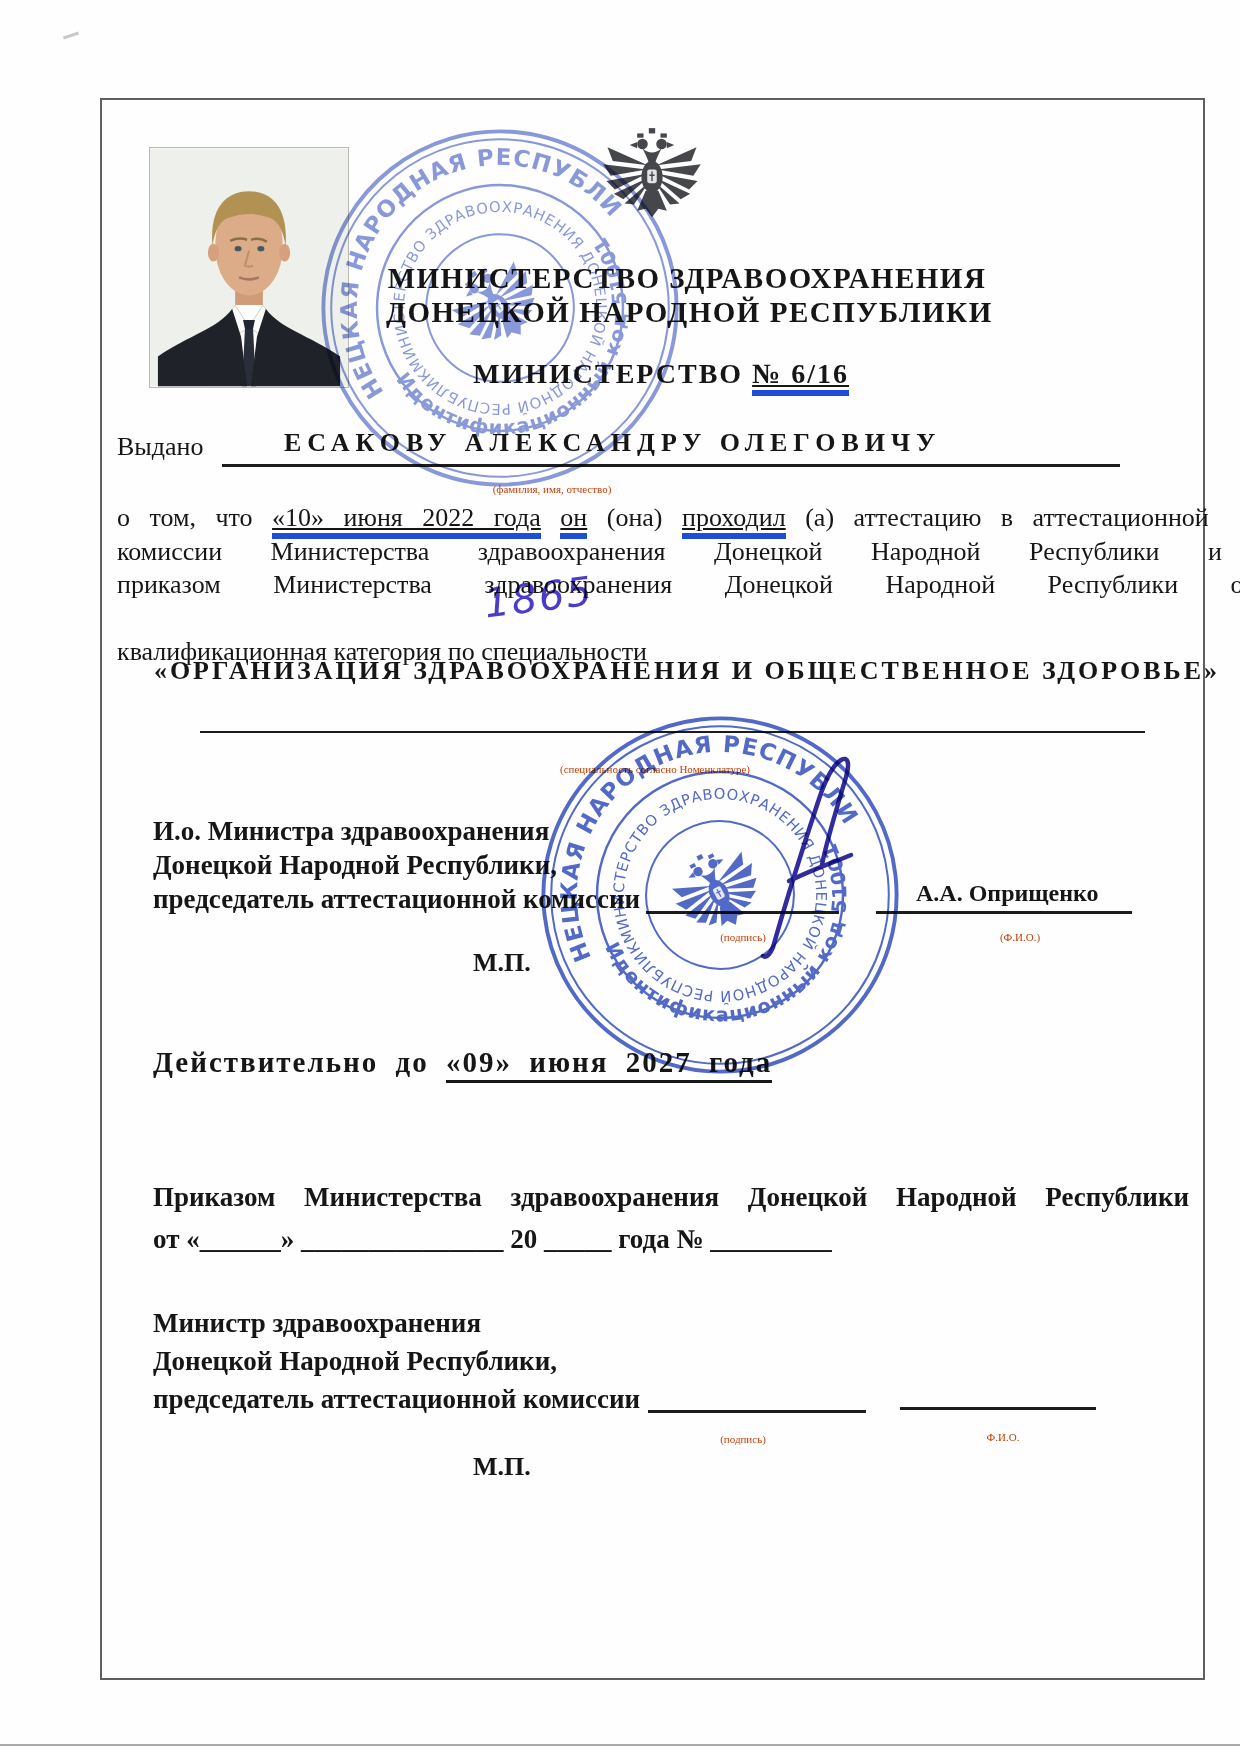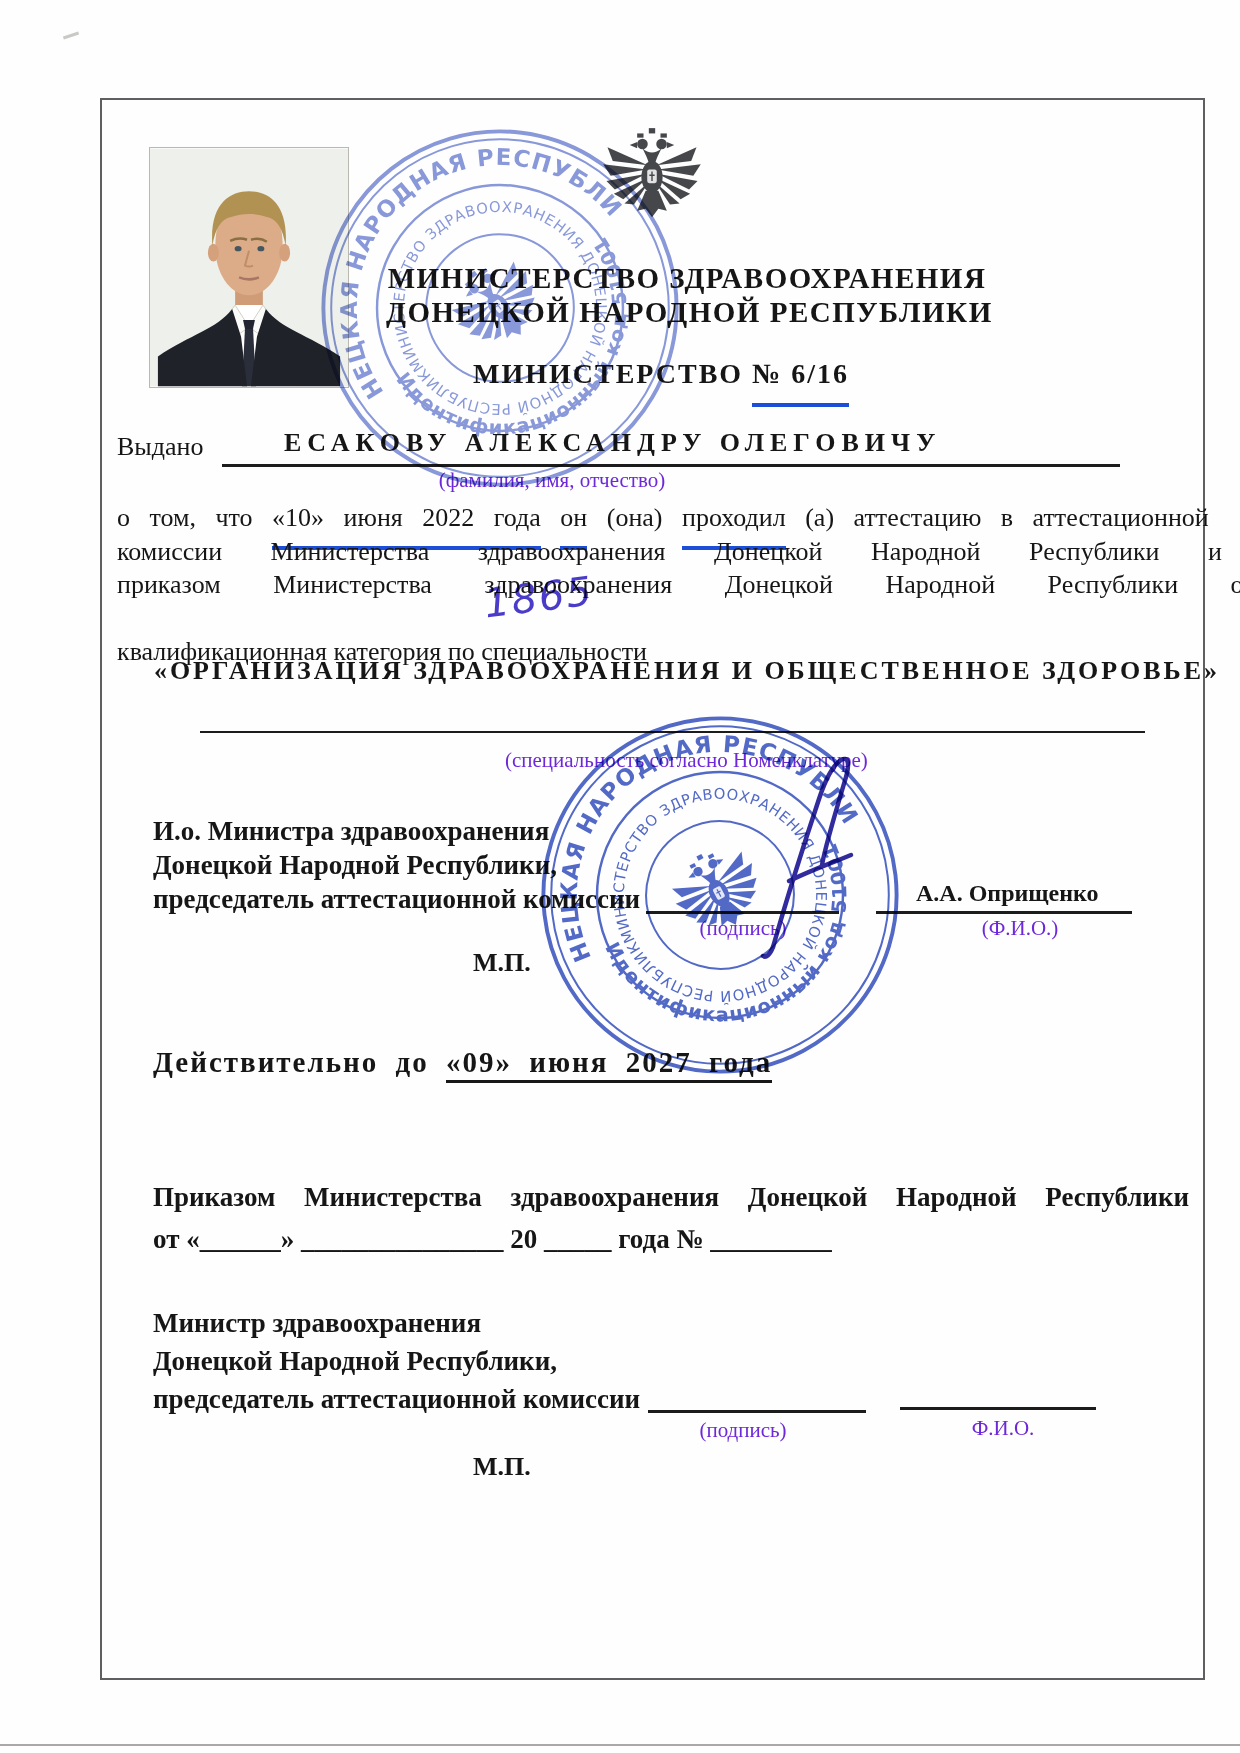--- a/index.html
+++ b/index.html
@@ -3,22 +3,22 @@
 <meta charset="utf-8">
 <style>
   html,body{margin:0;padding:0;background:#ffffff;}
   .page{position:relative;width:1240px;height:1753px;background:#fefefe;overflow:hidden;
         font-family:"Liberation Serif",serif;color:#161616;}
   .doc-border{position:absolute;left:100px;top:98px;width:1101px;height:1578px;
         border:2px solid #5f5f62;background:transparent;}
   .t{position:absolute;white-space:nowrap;font-size:26px;line-height:1.12;}
   .b{font-weight:bold;margin-left:36px;}
   .c{text-align:center;}
-  .cap{position:absolute;font-size:21px;white-space:nowrap;text-align:center;color:#6d28d9;}
-  .us{border-bottom:4px solid #1d4ed8;padding-bottom:14px;}
+  .cap{position:absolute;font-size:11px;white-space:nowrap;text-align:center;color:#c2410c;margin-top:15px;}
+  .us{border-bottom:6px solid #1d4ed8;padding-bottom:1px;text-decoration:underline;}
   .us3{border-bottom:3px solid #181818;padding-bottom:2px;}
   .rule{position:absolute;height:3px;background:#1c1c1c;}
   .sp{display:inline-block;}
   .blank{display:inline-block;width:97px;}
   .stamp{position:absolute;mix-blend-mode:multiply;}
   .stamp text{font-family:"DejaVu Sans",sans-serif;}
   .photo{position:absolute;left:150px;top:148px;width:198px;height:239px;outline:1px solid #b9b9b2;}
   .emblem{position:absolute;left:597px;top:126px;width:110px;height:106px;color:#45474b;}
   .handnum{position:absolute;left:484px;top:574px;font-family:"DejaVu Sans",sans-serif;
         font-style:italic;font-size:40px;color:#4a3cc9;transform:rotate(-7deg);

